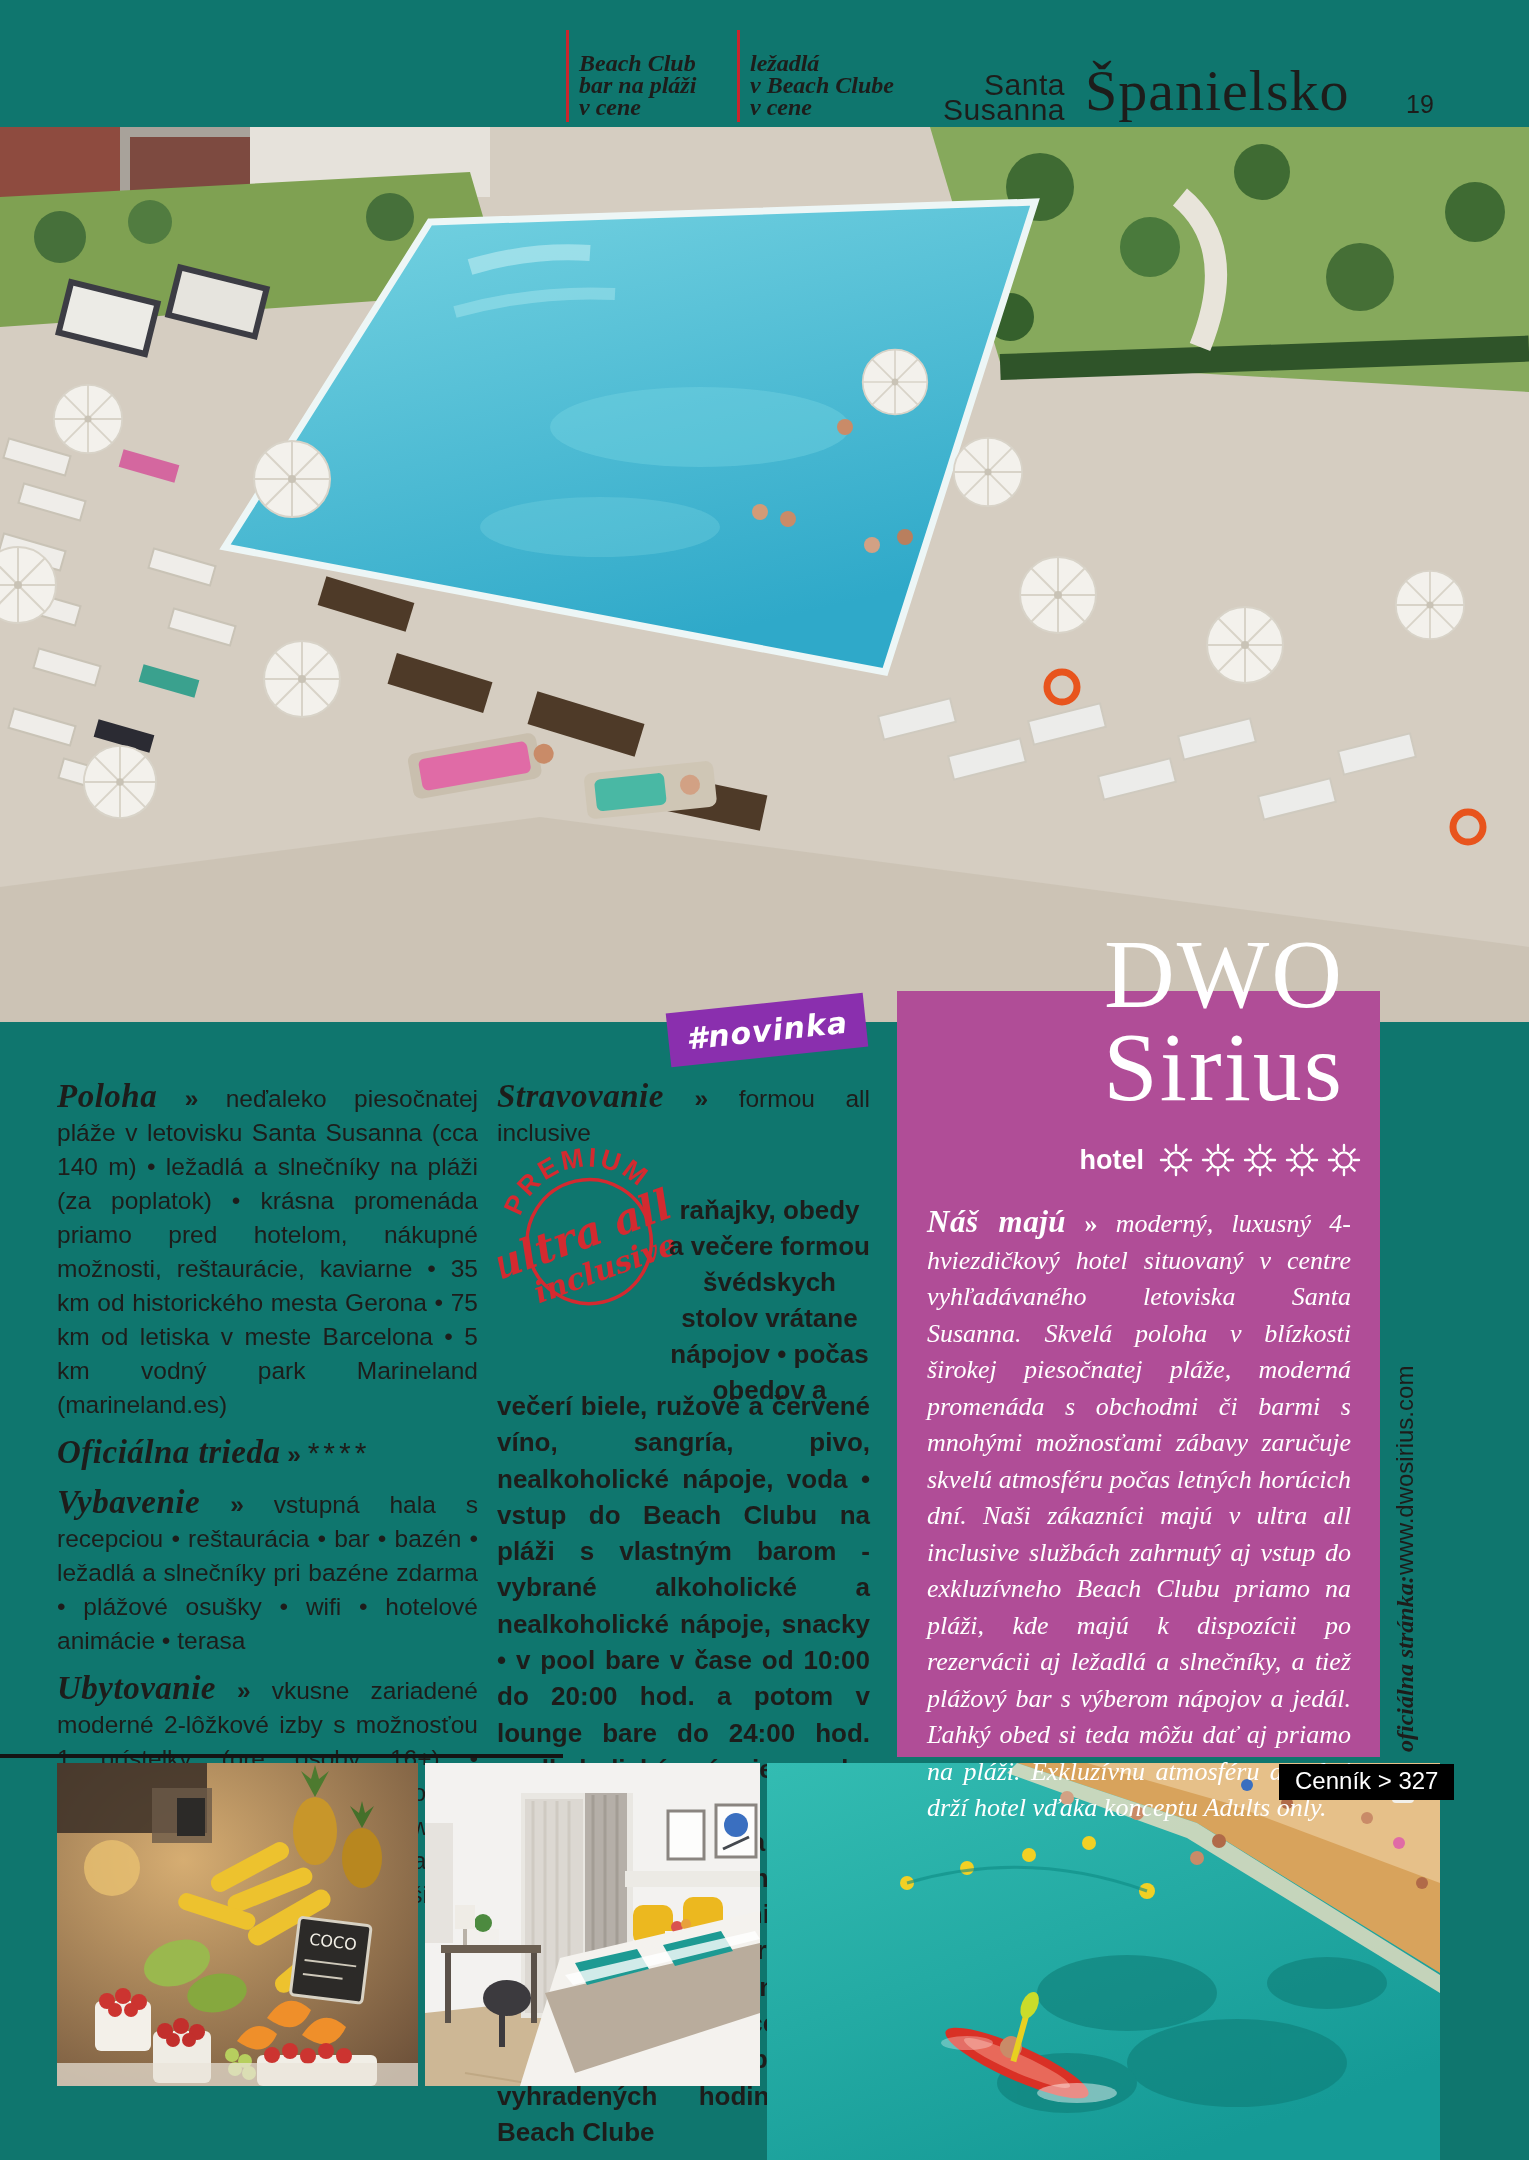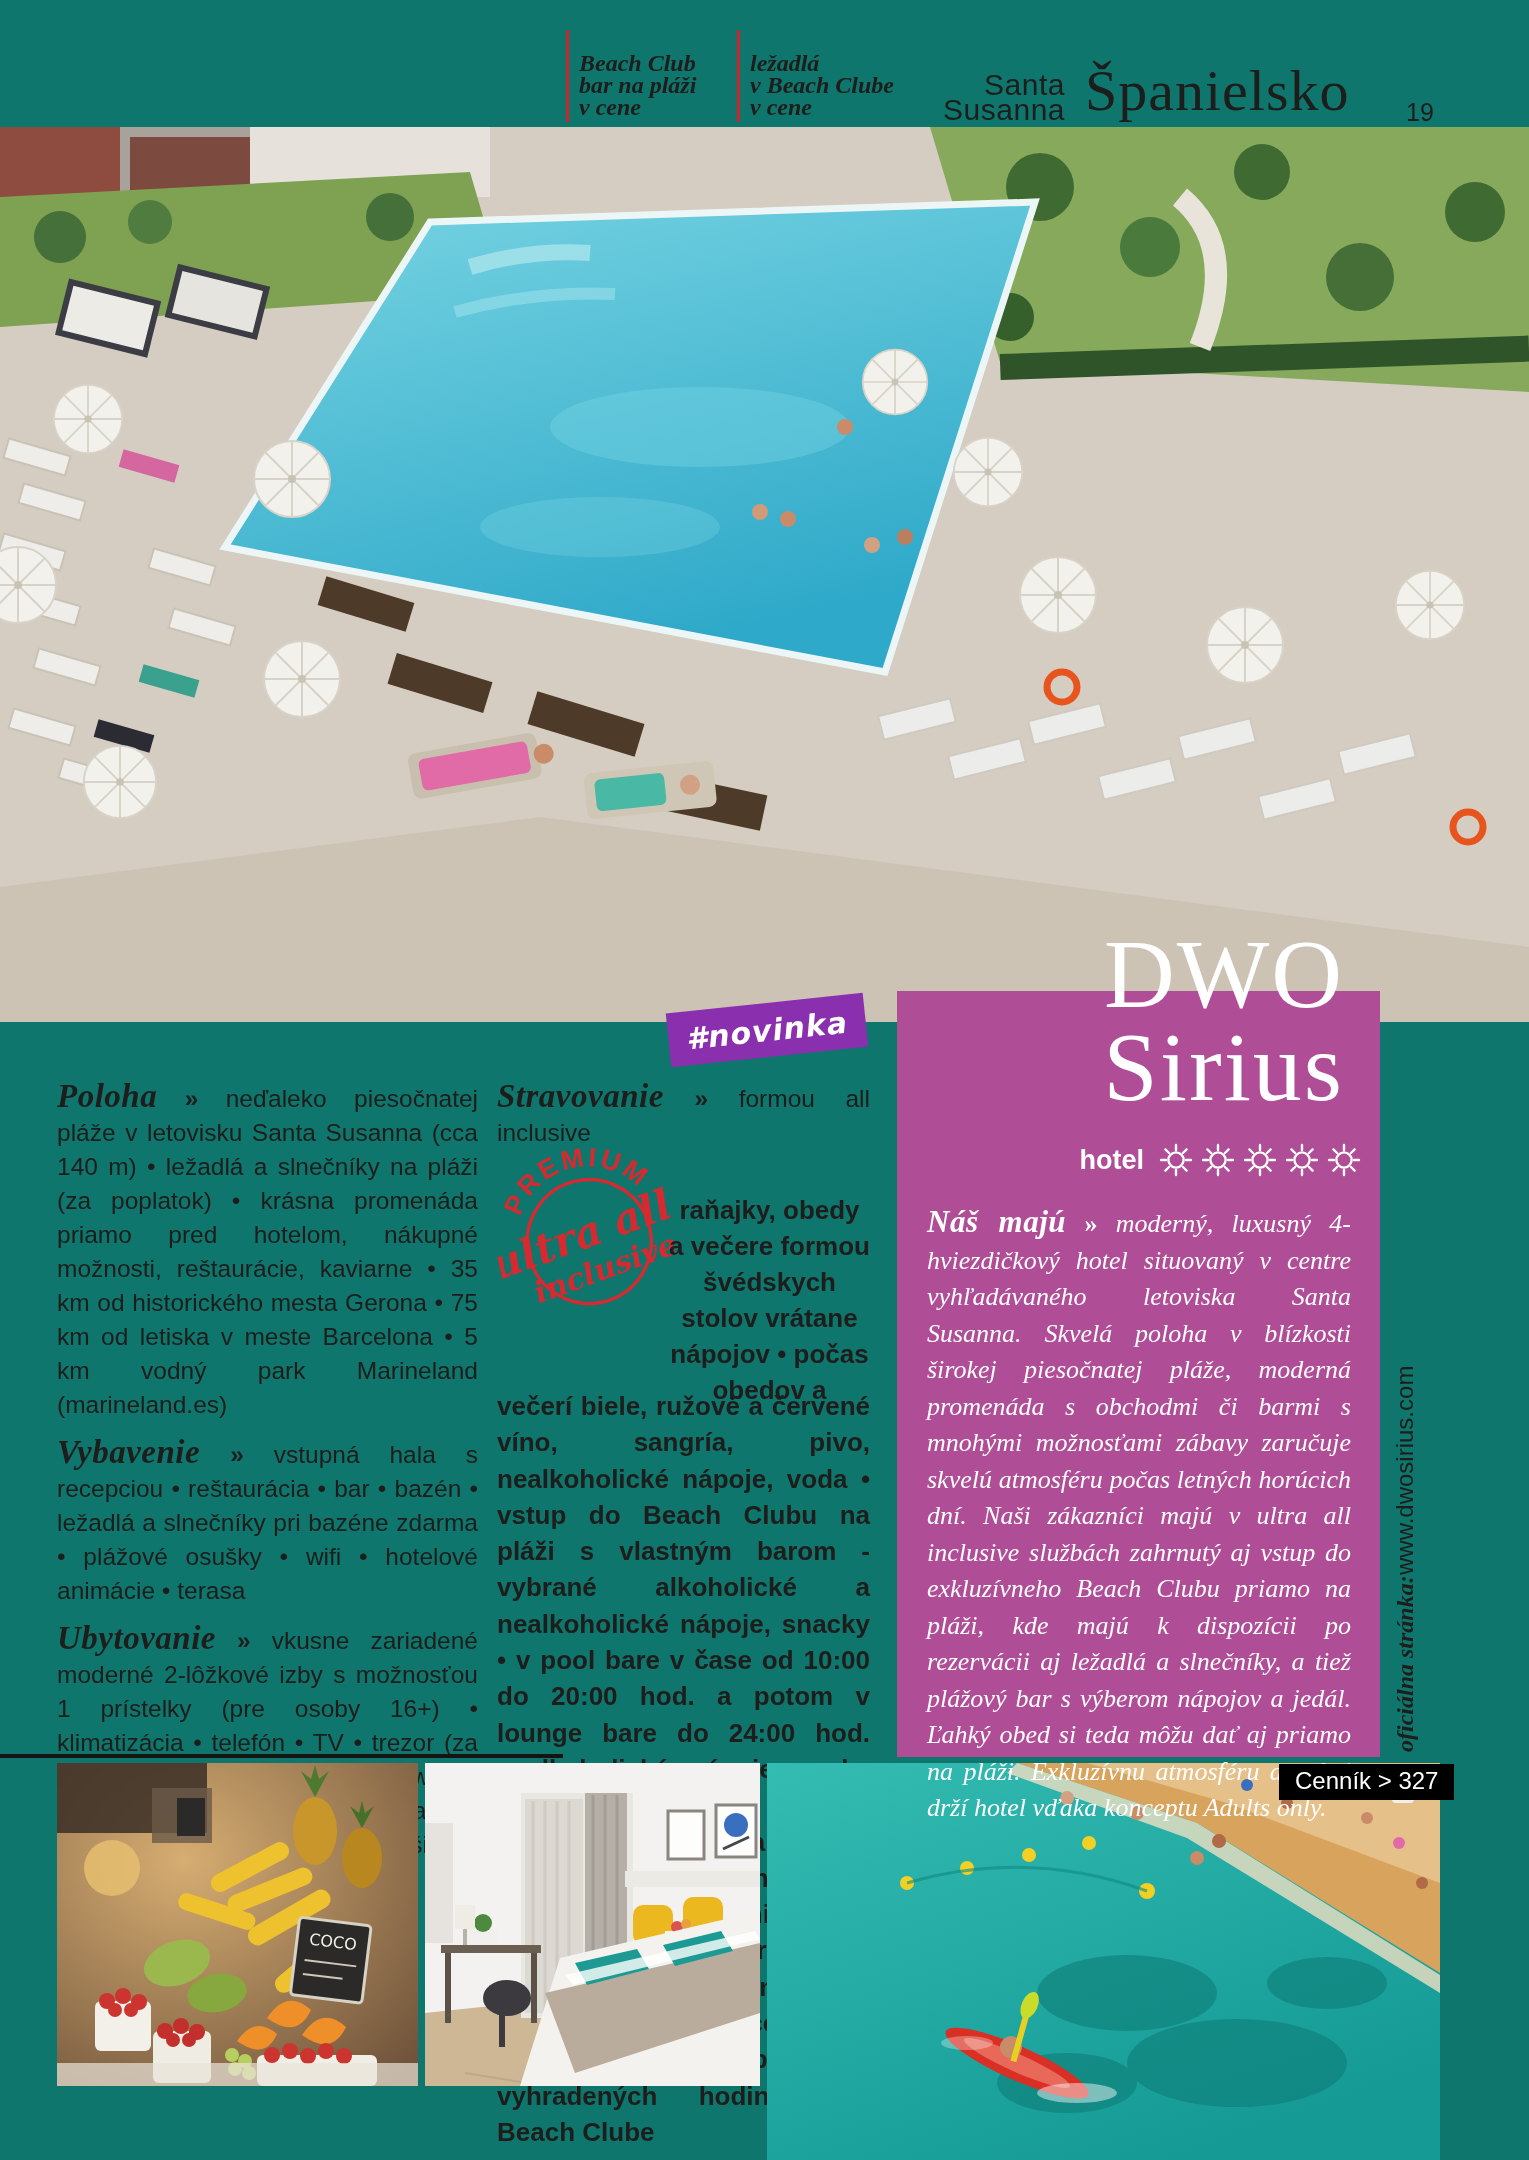--- a/index.html
+++ b/index.html
@@ -5,21 +5,21 @@
   html,body{margin:0;padding:0;background:#e8e8e8;}
   .page{position:relative;width:1529px;height:2160px;background:#0f766e;overflow:hidden;
         font-family:"Liberation Sans",sans-serif;color:#1d1d1b;}
 
   
   .vrule{position:absolute;top:30px;width:3px;height:92px;background:#c9252c;}
   .hdr-tag{position:absolute;top:52px;font:italic 700 24px/22px "Liberation Serif",serif;color:#1d1d1b;}
   .resort{position:absolute;top:72px;width:160px;text-align:right;
           font:400 30px/25px "Liberation Sans",sans-serif;letter-spacing:.5px;}
   .country{position:absolute;top:62px;font:400 58px/58px "Liberation Serif",serif;letter-spacing:1px;}
-  .pageno{position:absolute;top:90px;font:400 25px "Liberation Sans",sans-serif;margin-top:8px;}
+  .pageno{position:absolute;top:90px;font:400 25px "Liberation Sans",sans-serif;}
 
   
   .photo{position:absolute;overflow:hidden;}
   #pool-photo{left:0;top:127px;width:1529px;height:895px;z-index:1;}
   #fruit-photo{left:57px;top:1763px;width:361px;height:323px;}
   #room-photo{left:425px;top:1763px;width:335px;height:323px;}
   #beach-photo{left:767px;top:1763px;width:673px;height:397px;}
 
   
   .novinka{position:absolute;left:668px;top:1003px;width:198px;height:54px;background:#8a2fae;
@@ -264,20 +264,23 @@
 
   <p class="opinion-text"><span class="op-title">Náš majú</span>
     <span class="marker">»</span>
     <span>moderný, luxusný 4-hviezdičkový hotel situovaný v centre vyhľadávaného letoviska Santa Susanna. Skvelá poloha v blízkosti širokej piesočnatej pláže, moderná promenáda s obchodmi či barmi s mnohými možnosťami zábavy zaručuje skvelú atmosféru počas letných horúcich dní. Naši zákazníci majú v ultra all inclusive službách zahrnutý aj vstup do exkluzívneho Beach Clubu priamo na pláži, kde majú k dispozícii po rezervácii aj ležadlá a slnečníky, a tiež plážový bar s výberom nápojov a jedál. Ľahký obed si teda môžu dať aj priamo na pláži. Exkluzívnu atmosféru a pokoj drží hotel vďaka konceptu Adults only.</span></p>
 
   <div class="col" id="col-left">
     <p class="sec"><span class="sec-title">Poloha</span>
       <span class="marker">»</span>
       <span>neďaleko piesočnatej pláže v letovisku Santa Susanna (cca 140 m) • ležadlá a slnečníky na pláži (za poplatok) • krásna promenáda priamo pred hotelom, nákupné možnosti, reštaurácie, kaviarne • 35 km od historického mesta Gerona • 75 km od letiska v meste Barcelona • 5 km vodný park Marineland (marineland.es)</span></p>
 
+    <p class="sec"><span class="sec-title">Oficiálna trieda</span>
+      <span class="marker">»</span>
+      <span class="stars">****</span></p>
 
     <p class="sec"><span class="sec-title">Vybavenie</span>
       <span class="marker">»</span>
       <span>vstupná hala s recepciou • reštaurácia • bar • bazén • ležadlá a slnečníky pri bazéne zdarma • plážové osušky • wifi • hotelové animácie • terasa</span></p>
 
     <p class="sec"><span class="sec-title">Ubytovanie</span>
       <span class="marker">»</span>
       <span>vkusne zariadené moderné 2-lôžkové izby s možnosťou 1 prístelky (pre osoby 16+) • klimatizácia • telefón • TV • trezor (za depozit) • minichladnička • wifi • vlastné príslušenstvo (kúpeľňa so sprchou alebo vaňou a WC, sušič na vlasy) • balkón alebo terasa</span></p>
   </div>
 

